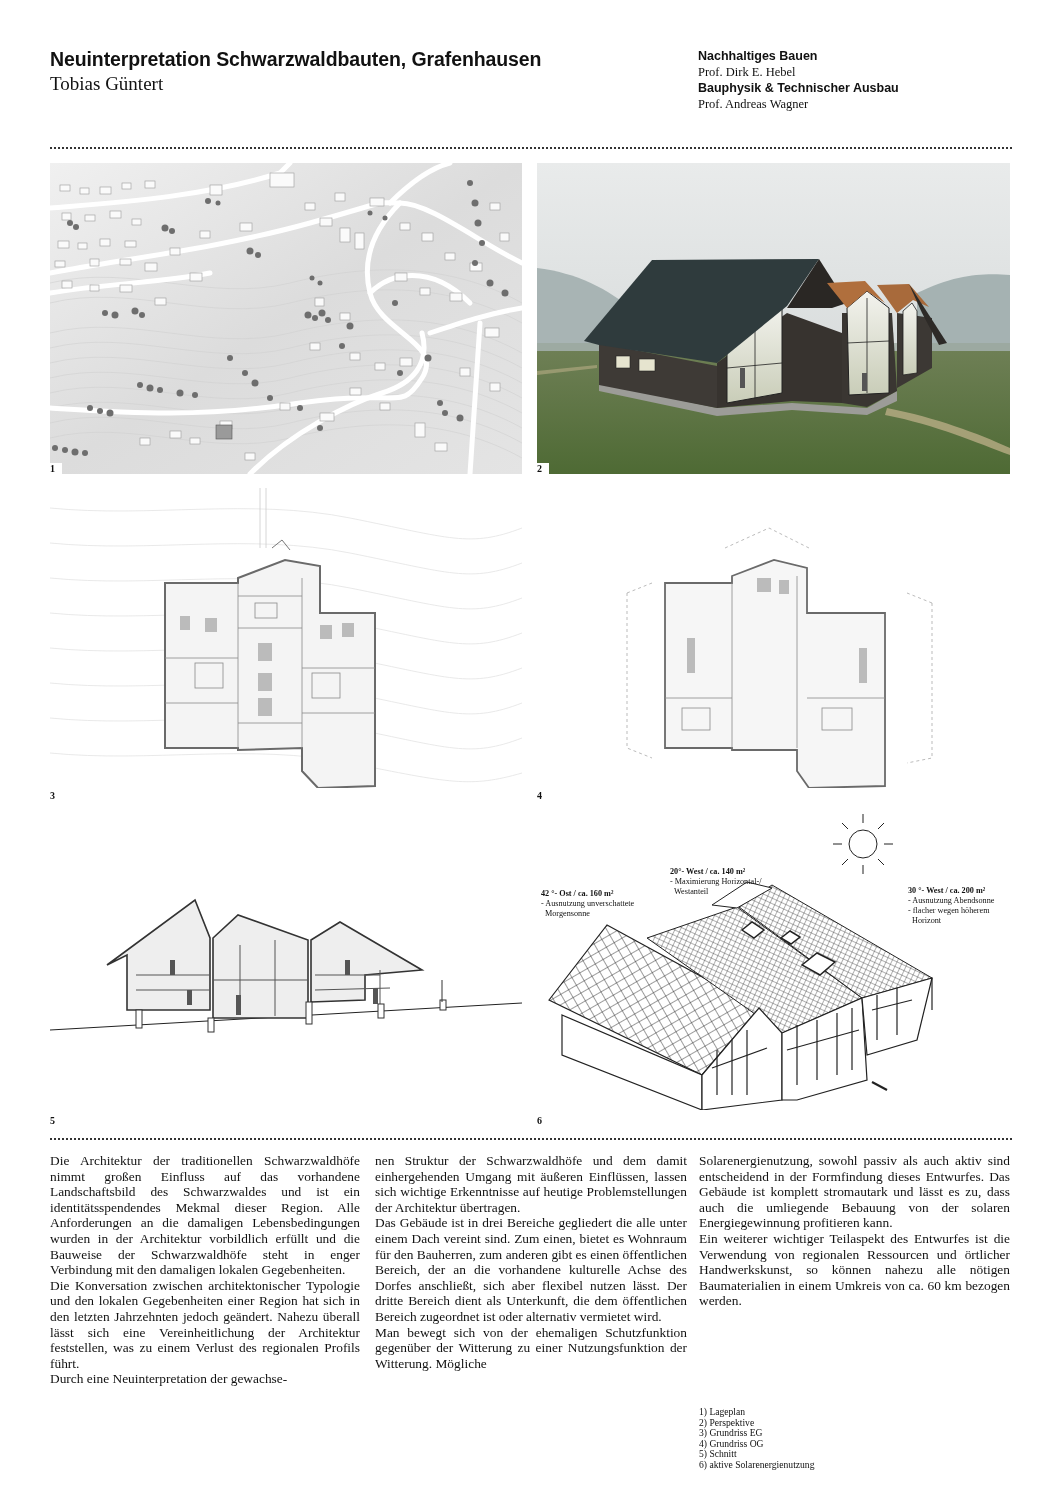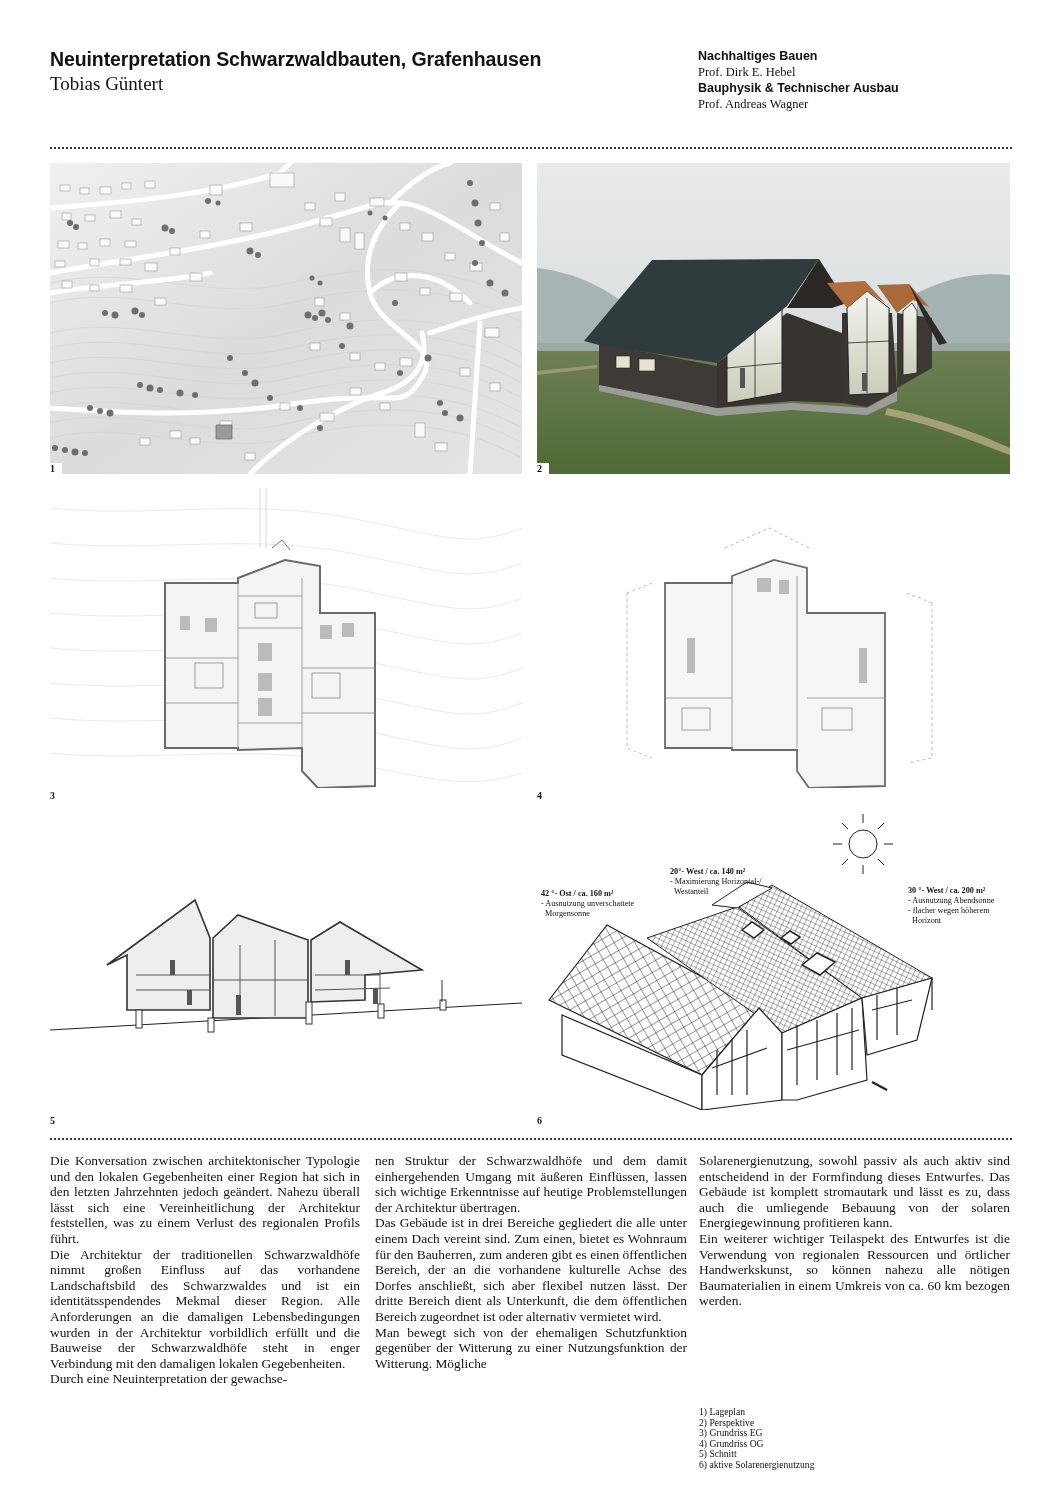--- a/index.html
+++ b/index.html
@@ -426,22 +426,22 @@
   <div class="h">30 °- West / ca. 200 m²</div>
   <div>- Ausnutzung Abendsonne</div>
   <div>- flacher wegen höherem</div>
   <div style="padding-left:4px;">  Horizont</div>
 </div>
 <div class="abs fignum" style="left:537px; top:1115px;">6</div>
 
 <div class="abs dots" style="left:50px; top:1138px; width:962px;"></div>
 
 <div class="abs col" style="left:50px; top:1153px; width:310px;">
+  <p>Die Architektur der traditionellen Schwarz­waldhöfe nimmt großen Einfluss auf das vor­handene Landschaftsbild des Schwarzwaldes und ist ein identitätsspendendes Mekmal die­ser Region. Alle Anforderungen an die damali­gen Lebensbedingungen wurden in der Archi­tektur vorbildlich erfüllt und die Bauweise der Schwarzwaldhöfe steht in enger Verbindung mit den damaligen lokalen Gegebenheiten.</p>
   <p>Die Konversation zwischen architektonischer Typologie und den lokalen Gegebenheiten einer Region hat sich in den letzten Jahrzehnten je­doch geändert. Nahezu überall lässt sich eine Vereinheitlichung der Architektur feststellen, was zu einem Verlust des regionalen Profils führt.</p>
-  <p>Die Architektur der traditionellen Schwarz­waldhöfe nimmt großen Einfluss auf das vor­handene Landschaftsbild des Schwarzwaldes und ist ein identitätsspendendes Mekmal die­ser Region. Alle Anforderungen an die damali­gen Lebensbedingungen wurden in der Archi­tektur vorbildlich erfüllt und die Bauweise der Schwarzwaldhöfe steht in enger Verbindung mit den damaligen lokalen Gegebenheiten.</p>
   <p>Durch eine Neuinterpretation der gewachse-</p>
 </div>
 <div class="abs col" style="left:375px; top:1153px; width:312px;">
   <p>nen Struktur der Schwarzwaldhöfe und dem damit einhergehenden Umgang mit äußeren Einflüssen, lassen sich wichtige Erkenntnisse auf heutige Problemstellungen der Architektur übertragen.</p>
   <p>Das Gebäude ist in drei Bereiche gegliedert die alle unter einem Dach vereint sind. Zum einen, bietet es Wohnraum für den Bauherren, zum anderen gibt es einen öffentlichen Bereich, der an die vorhandene kulturelle Achse des Dorfes anschließt, sich aber flexibel nutzen lässt. Der dritte Bereich dient als Unterkunft, die dem öffentlichen Bereich zugeordnet ist oder alter­nativ vermietet wird.</p>
   <p>Man bewegt sich von der ehemaligen Schutz­funktion gegenüber der Witterung zu einer Nutzungsfunktion der Witterung. Mögliche</p>
 </div>
 <div class="abs col" style="left:699px; top:1153px; width:311px;">
   <p>Solarenergienutzung, sowohl passiv als auch aktiv sind entscheidend in der Formfindung dieses Entwurfes. Das Gebäude ist komplett stromautark und lässt es zu, dass auch die um­liegende Bebauung von der solaren Energiege­winnung profitieren kann.</p>
   <p>Ein weiterer wichtiger Teilaspekt des Entwur­fes ist die Verwendung von regionalen Ressour­cen und örtlicher Handwerkskunst, so können nahezu alle nötigen Baumaterialien in einem Umkreis von ca. 60 km bezogen werden.</p>

